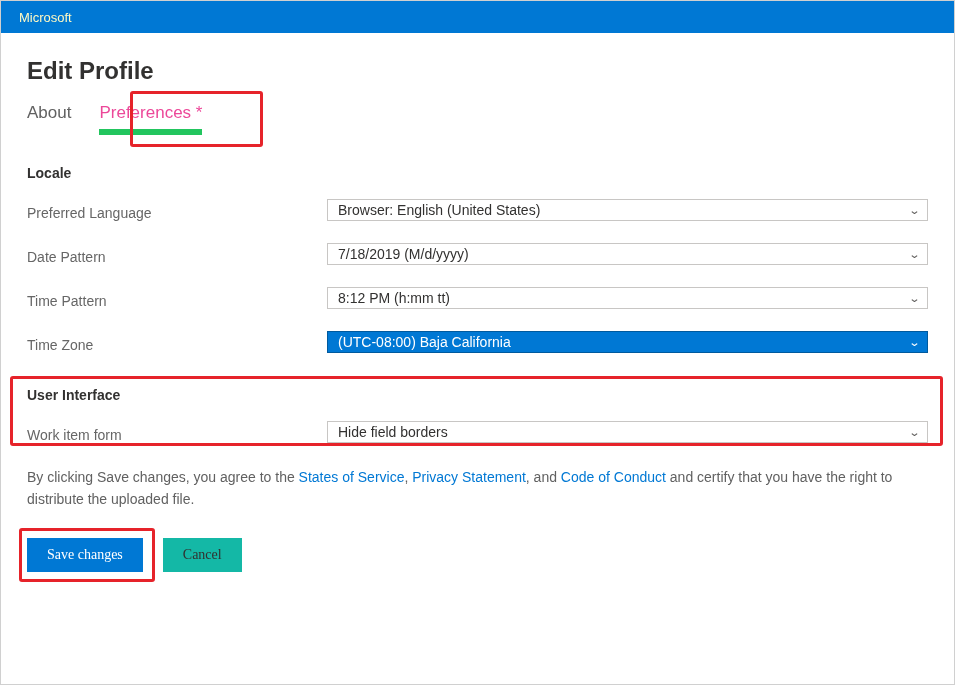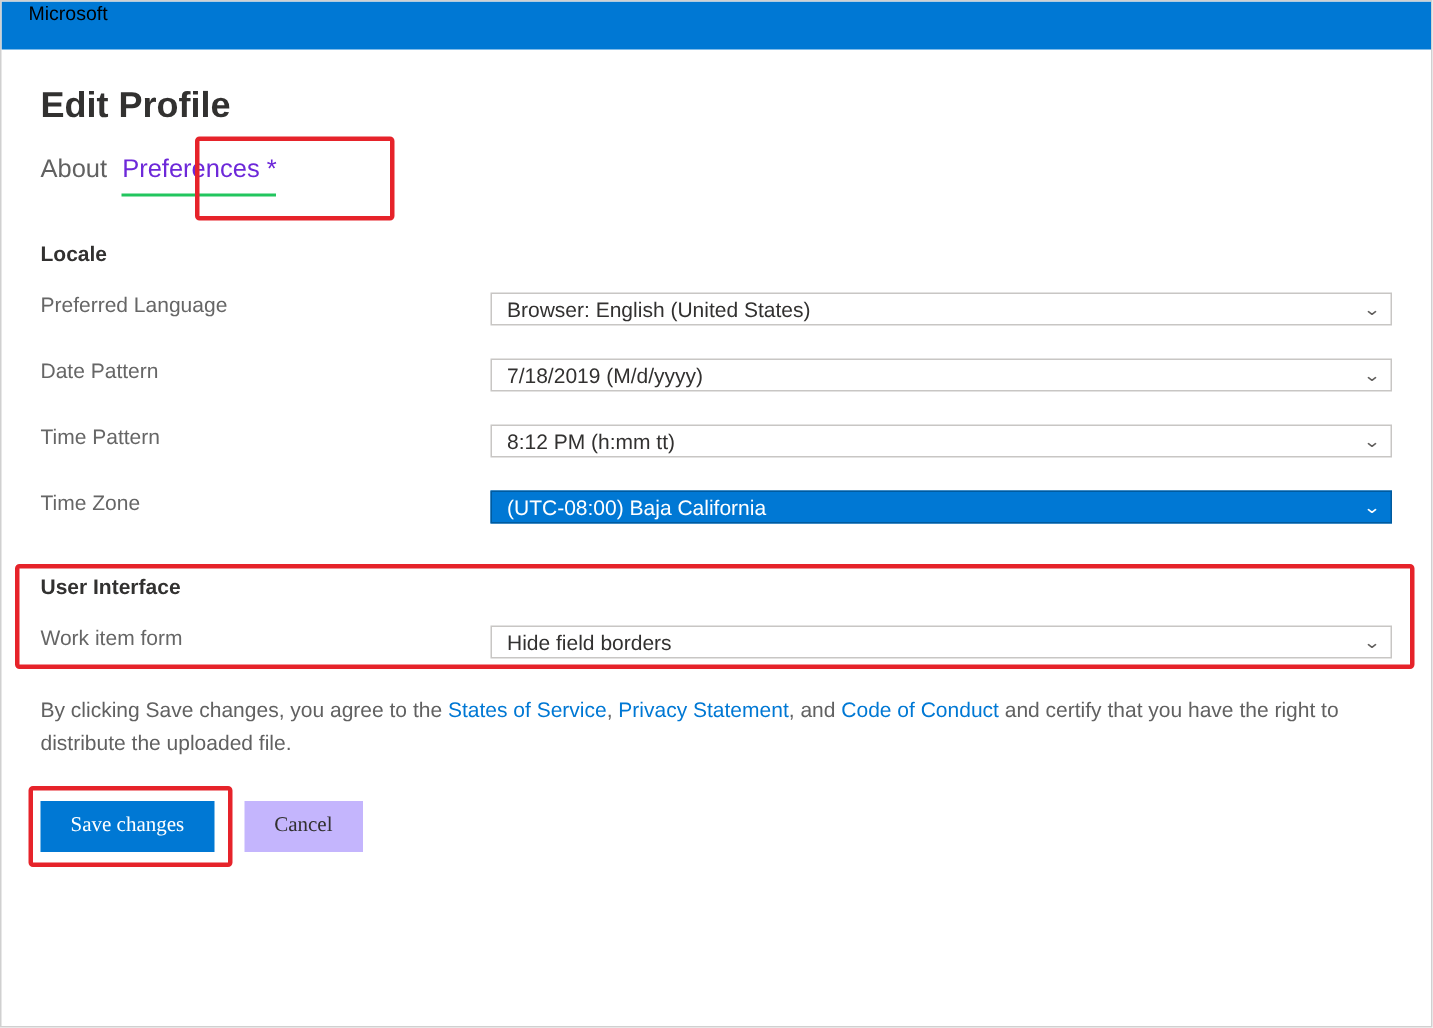--- a/index.html
+++ b/index.html
@@ -10,71 +10,71 @@
     color: #323130;
     background: #fff;
     width: 955px;
     height: 685px;
     overflow: hidden;
     position: relative;
     border: 1px solid #d0d0d0;
   }
   .topbar {
     background: #0078d4;
-    color: #000000;
+    color: #fef9c3;
     height: 32px;
     display: flex;
-    align-items: flex-start;
+    align-items: center;
     padding: 0 18px;
     font-size: 13px;
   }
   .content {
     padding: 24px 26px 0 26px;
   }
   h1.page-title {
     margin: 0 0 18px 0;
     font-weight: 600;
     font-size: 24px;
     color: #323130;
   }
   .tabrow {
     display: flex;
-    gap: 10px;
+    gap: 28px;
     margin-bottom: 30px;
     position: relative;
   }
   .tab {
     font-size: 17px;
     color: #616161;
     padding-bottom: 6px;
     cursor: pointer;
   }
   .tab.active {
-    color: #6d28d9;
-    border-bottom: 2px solid #22c55e;
+    color: #ec4899;
+    border-bottom: 6px solid #22c55e;
   }
   .tab-highlight {
     position: absolute;
     border: 3px solid #e6232a;
     border-radius: 3px;
     top: -12px;
     left: 103px;
     width: 133px;
     height: 56px;
     pointer-events: none;
   }
   .section-heading {
     font-weight: 600;
     font-size: 14px;
     margin: 0 0 18px 0;
     color: #323130;
   }
   .form-row {
     display: flex;
-    align-items: flex-start;
+    align-items: flex-end;
     margin-bottom: 22px;
   }
   .form-label {
     width: 300px;
     font-size: 14px;
     color: #666;
   }
   .form-field {
     flex: 1;
   }
@@ -134,21 +134,21 @@
     border: none;
     font-size: 14px;
     cursor: pointer;
     font-family: inherit;
   }
   .btn-primary {
     background: #0078d4;
     color: #fff;
   }
   .btn-secondary {
-    background: #c4b5fd;
+    background: #14b8a6;
     color: #323130;
   }
   .save-highlight {
     position: absolute;
     border: 3px solid #e6232a;
     border-radius: 3px;
     left: -8px;
     top: -10px;
     width: 136px;
     height: 54px;

